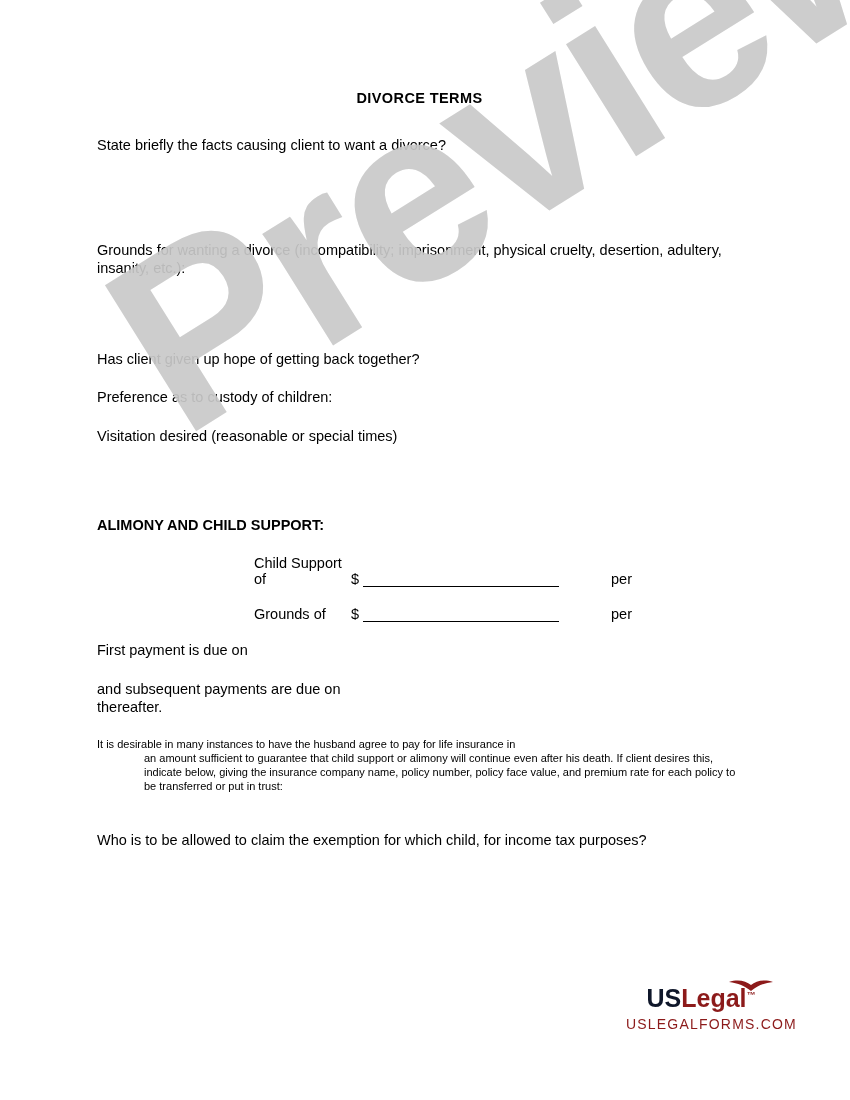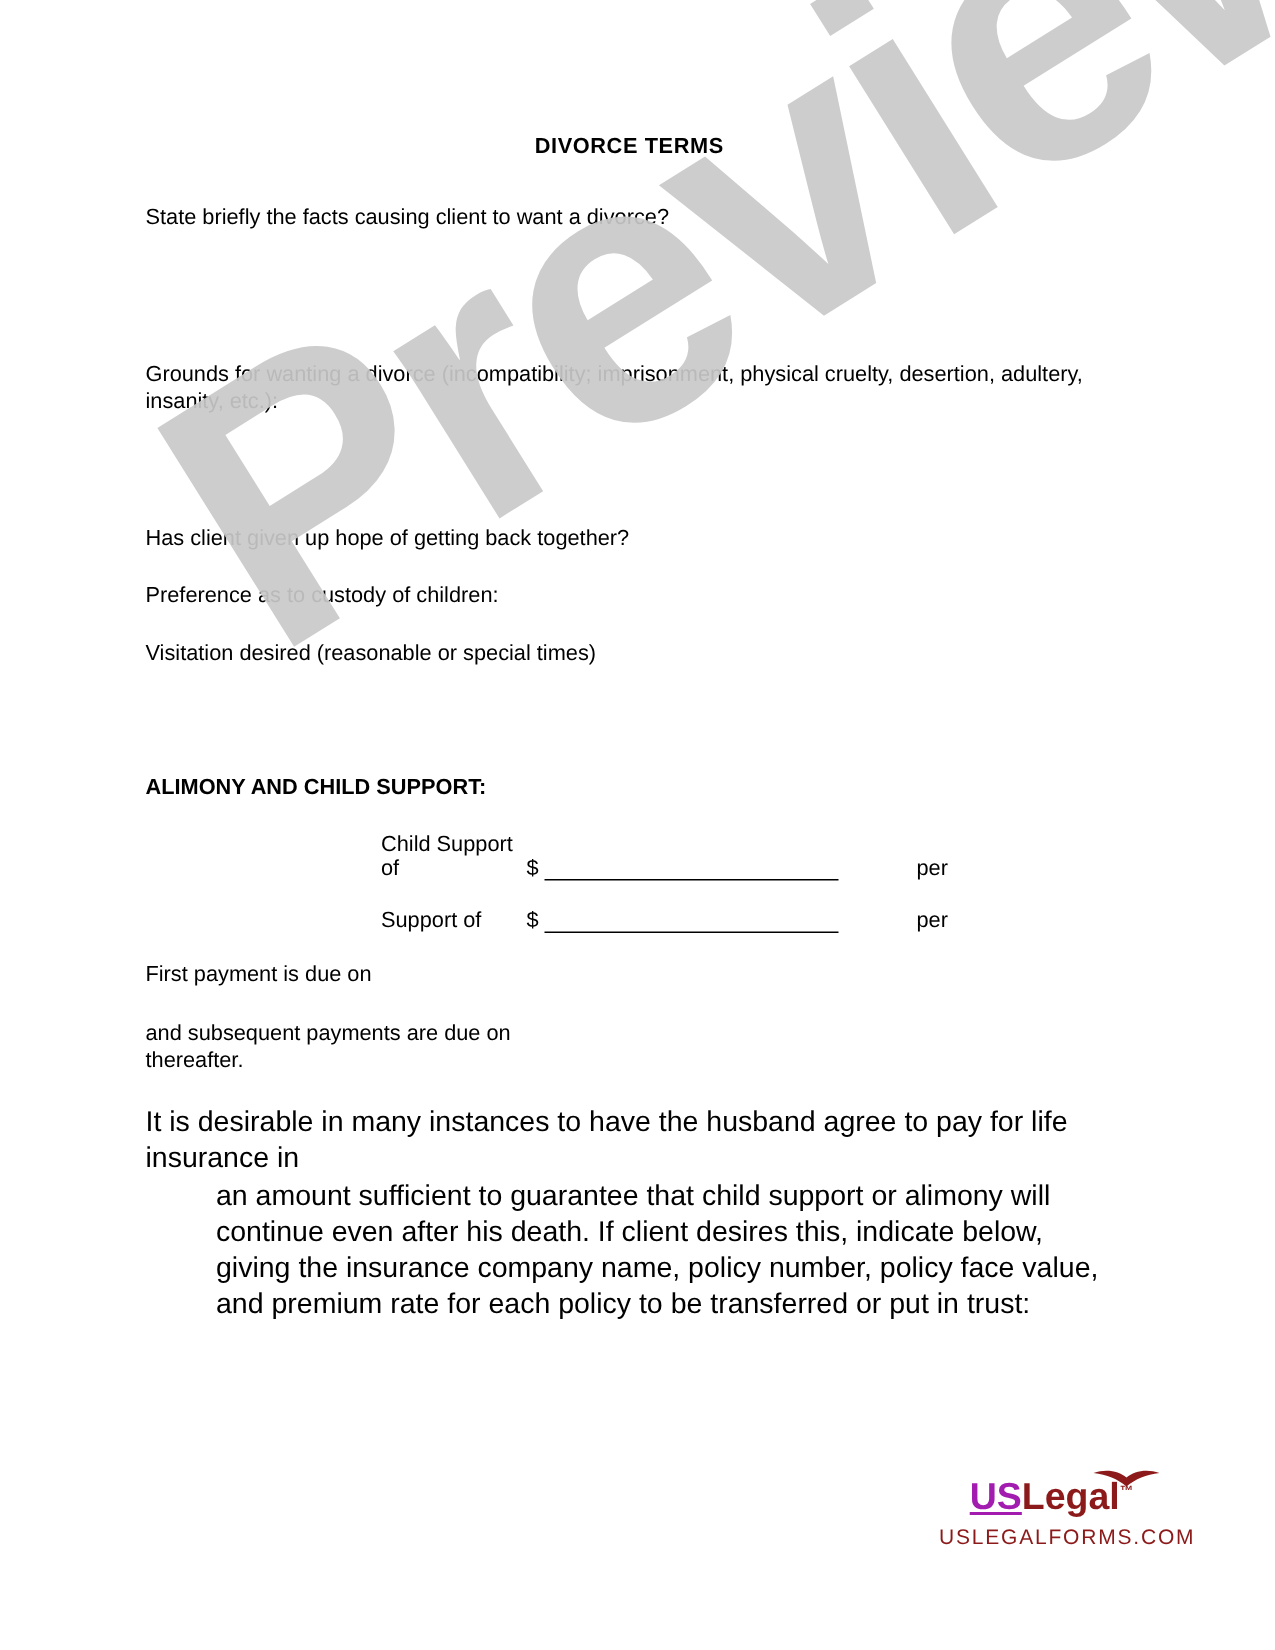--- a/index.html
+++ b/index.html
@@ -63,21 +63,21 @@
     display: inline-block;
     width: 196px;
     border-bottom: 1px solid #000;
     height: 14px;
     flex: none;
   }
   .support-per {
     margin-left: 52px;
   }
   .indented-block {
-    font-size: 19px;
+    font-size: 11px;
     line-height: 1.28;
     margin: 0 0 20px 0;
   }
   .indented-block .cont {
     display: block;
     padding-left: 47px;
     text-indent: 0;
   }
   .watermark {
     position: absolute;
@@ -110,21 +110,21 @@
     width: 150px;
   }
   .logo-main {
     font-size: 25px;
     font-weight: bold;
     color: #8c1a1a;
     letter-spacing: 0px;
     line-height: 1;
     white-space: nowrap;
   }
-  .logo-main .us { color: #a21caf; text-decoration: underline; }
+  .logo-main .us { color: #0f172a; }
   .logo-tm {
     font-size: 9px;
     vertical-align: super;
   }
   .logo-sub {
     font-size: 14px;
     color: #8c1a1a;
     letter-spacing: 1.2px;
     margin-top: 5px;
   }
@@ -163,40 +163,41 @@
     <div class="section-heading">ALIMONY AND CHILD SUPPORT:</div>
 
     <div class="support-row">
       <span class="support-label">Child Support of</span>
       <span class="support-dollar">$</span>
       <span class="support-blank"></span>
       <span class="support-per">per</span>
     </div>
 
     <div class="support-row">
-      <span class="support-label">Support of</span>
+      <span class="support-label">Grounds of</span>
       <span class="support-dollar">$</span>
       <span class="support-blank"></span>
       <span class="support-per">per</span>
     </div>
 
     <div class="para">First payment is due on</div>
 
     <div class="para">
       <span>and subsequent payments are due on</span><br>
       <span>thereafter.</span>
     </div>
 
     <div class="indented-block">
       <span>It is desirable in many instances to have the husband agree to pay for life insurance in</span>
       <span class="cont">an amount sufficient to guarantee that child support or alimony will continue even after his death.  If client desires this, indicate below, giving the insurance company name, policy number, policy face value, and premium rate for each policy to be transferred or put in trust:</span>
     </div>
 
     <div class="gap-sm"></div>
 
+    <div class="para">Who is to be allowed to claim the exemption for which child, for income tax purposes?</div>
 
   </div>
 
   <div class="watermark">
     <span>Preview</span>
   </div>
 
   <div class="logo">
     <svg class="logo-swoosh" width="46" height="14" viewBox="0 0 46 14">
       <path d="M1 4 C10 1, 18 3, 23 7 C28 3, 36 1, 45 4 C36 5, 29 8, 23 13 C17 8, 10 5, 1 4 Z" fill="#8c1a1a"></path>

